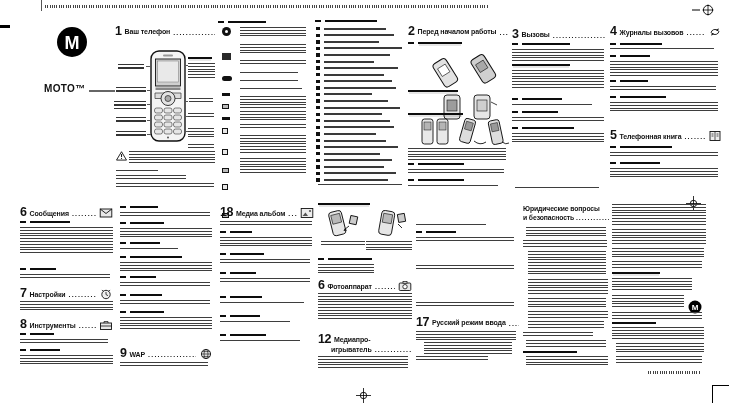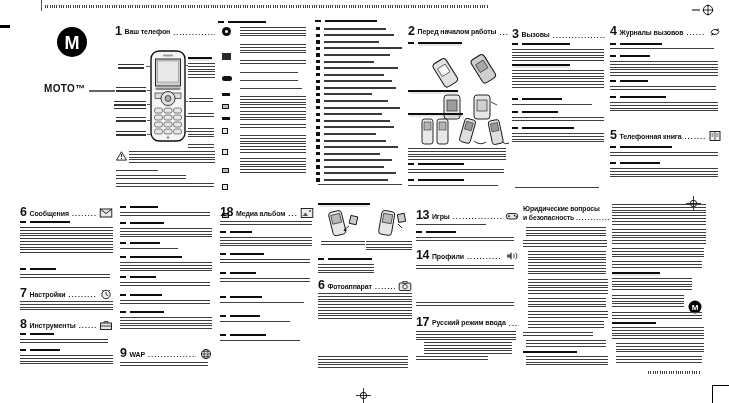--- a/index.html
+++ b/index.html
@@ -601,52 +601,38 @@
     <span class="ld">................................................................................................</span>
     <span class="ic">
         <svg viewBox="0 0 13 12">
       <rect x=".7" y="3" width="11.6" height="7.5" rx="1" fill="#e8e8e8" stroke="#111" stroke-width=".9"></rect>
       <circle cx="6.5" cy="6.7" r="2.2" fill="#fff" stroke="#111" stroke-width=".8"></circle>
       <rect x="4.5" y="1.4" width="4" height="1.8" fill="#e8e8e8" stroke="#111" stroke-width=".7"></rect>
     </svg>
       </span>
   </div>
   <div class="pt" style="left:318px;top:293px;width:94px;height:25.5px"></div>
+  <div class="sech2" style="left:318px;top:334px;width:94px">
+    <div class="row">
+        <span class="n">12</span>
+        <span class="t">Медиапро-</span>
+      </div>
+    <div class="row" style="margin-left:13px;width:80px">
+        <span class="t">игрыватель</span>
+        <span class="ld">................................................................................................</span>
+      </div>
+  </div>
   <div class="pt" style="left:318px;top:356px;width:90px;height:11.5px"></div>
 
-  <div class="sech" style="left:416px;top:210px;width:103px">
-    <span class="n">13</span>
-    <span class="t">Игры</span>
-    <span class="ld">................................................................................................</span>
-    <span class="ic">
-        <svg viewBox="0 0 13 12">
-      <rect x=".7" y="3.5" width="11.6" height="5.5" rx="2.7" fill="#e8e8e8" stroke="#111" stroke-width=".9"></rect>
-      <path d="M3.5 5.1v2.2M2.4 6.2h2.2" stroke="#111" stroke-width=".8" fill="none"></path>
-      <circle cx="9" cy="5.6" r=".8" fill="#111"></circle>
-          <circle cx="10.8" cy="6.8" r=".8" fill="#111"></circle>
-    </svg>
-      </span>
-  </div>
   <div class="pt" style="left:416px;top:224px;width:70px;height:3px"></div>
   <div class="sub" style="left:416px;top:231px">
       <i class="nb"></i>
       <i class="tb" style="width:30px"></i>
     </div>
   <div class="pt" style="left:416px;top:237px;width:98px;height:5.5px"></div>
-  <div class="sech" style="left:416px;top:250px;width:103px">
-    <span class="n">14</span>
-    <span class="t">Профили</span>
-    <span class="ld">................................................................................................</span>
-    <span class="ic">
-        <svg viewBox="0 0 13 12">
-      <path d="M1.5 4.5h2l2.8-2.3v7.6L3.5 7.5h-2z" fill="#555"></path>
-      <path d="M8 4a3 3 0 010 4M9.8 2.6a5 5 0 010 6.8" fill="none" stroke="#111" stroke-width=".8"></path>
-    </svg>
-      </span>
-  </div>
   <div class="pt" style="left:416px;top:265px;width:98px;height:5.5px"></div>
   <div class="pt" style="left:416px;top:302px;width:98px;height:5.5px"></div>
   <div class="sech" style="left:416px;top:317px;width:103px">
     <span class="n">17</span>
     <span class="t">Русский режим ввода</span>
     <span class="ld">................................................................................................</span>
   </div>
   <div class="pt" style="left:416px;top:331px;width:100px;height:8.5px"></div>
   <div class="pt" style="left:424px;top:342px;width:88px;height:11.5px"></div>
   <div class="pt" style="left:416px;top:356px;width:72px;height:5.5px"></div>

